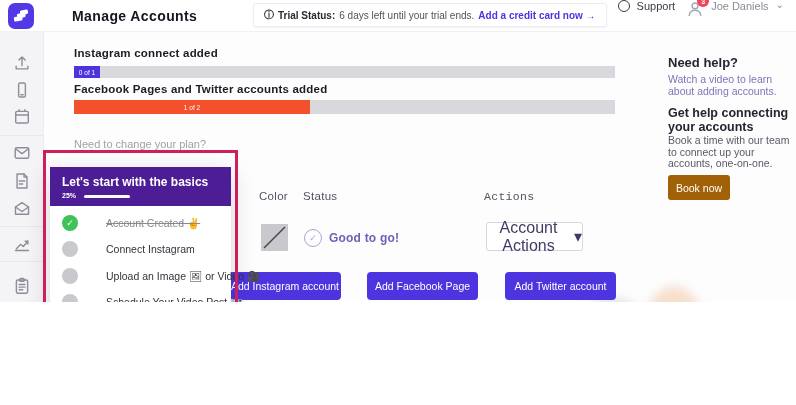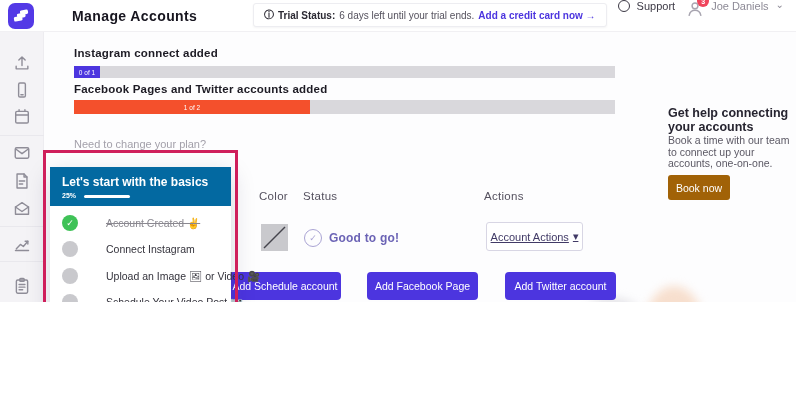--- a/index.html
+++ b/index.html
@@ -53,46 +53,46 @@
   .prog-fill { position:absolute; left:0; top:0; height:100%; display:flex; align-items:center; justify-content:center; }
   .prog-fill span { font-size:6.5px; color:#fff; white-space:nowrap; }
   .track-ig { top:66px; height:12px; }
   .fill-ig { width:26px; background:#4c35df; }
   .track-fb { top:100px; height:14px; }
   .fill-fb { width:236px; background:#f4502c; }
   .change-plan { position:absolute; left:74px; top:138px; font-size:11px; color:#a3a0aa; cursor:pointer; }
 
   
   .th { position:absolute; top:190px; font-size:11.5px; color:#55515f; letter-spacing:.3px; }
-  .th-color { left:259px; } .th-status { left:303px; } .th-actions { left:484px; }
+  .th-color { left:259px; } .th-status { left:303px; } .th-actions { left:484px;font-family:Liberation Mono, monospace; }
   .color-swatch { position:absolute; left:261px; top:224px; width:27px; height:27px; background:#c9c9cd; cursor:pointer; }
   .status-ring { position:absolute; left:304px; top:229px; width:18px; height:18px; border:1.5px solid #aaa4d4;
     border-radius:50%; display:flex; align-items:center; justify-content:center; font-size:9px; color:#aaa4d4; }
   .status-text { position:absolute; left:329px; top:231px; font-size:12px; color:#6b63b5; font-weight:bold; letter-spacing:.2px; }
   .account-actions-btn { position:absolute; left:486px; top:222px; width:97px; height:29px; background:#fff;
-    border:1px solid #d8d6e4; border-radius:3px; font-size:11px; color:#413a66; display:flex;
-    align-items:center; justify-content:center; gap:4px; cursor:pointer;text-decoration:underline; }
+    border:1px solid #d8d6e4; border-radius:3px; font-size:16px; color:#413a66; display:flex;
+    align-items:center; justify-content:center; gap:4px; cursor:pointer; }
 
   
   .add-btn { position:absolute; top:272px; height:28px; background:#4c35df; border:none; border-radius:4px;
     color:#fff; font-size:10.5px; font-family:inherit; display:flex; align-items:center; justify-content:center; cursor:pointer; z-index:4; }
   .btn-ig { left:229px; width:112px; } .btn-fb { left:367px; width:111px; } .btn-tw { left:505px; width:111px; }
 
   
   .hp-title { position:absolute; left:668px; top:55px; width:126px; font-size:13px; font-weight:bold; color:#262430; }
   .hp-video { position:absolute; left:668px; top:74px; width:122px; font-size:10.5px; line-height:11.7px; color:#7d76b6; cursor:pointer; }
   .hp-connect-title { position:absolute; left:668px; top:106px; width:126px; font-size:12.5px; font-weight:bold; color:#262430; line-height:14px; }
   .hp-body { position:absolute; left:668px; top:135px; width:124px; font-size:10.5px; line-height:11.7px; color:#5b5864; }
   .book-btn { position:absolute; left:668px; top:175px; width:62px; height:25px; background:#a16207; border:none;
     border-radius:3px; color:#fff; font-size:10.5px; font-family:inherit; cursor:pointer; z-index:4; }
 
   
   .checklist-card { position:absolute; left:50px; top:167px; width:181px; height:170px; background:#fff;
     border-radius:2px; box-shadow:0 8px 24px rgba(30,30,60,.18); z-index:40; }
-  .cl-header { position:absolute; left:0; top:0; width:181px; height:39px; background:#0369a1; }
+  .cl-header { position:absolute; left:0; top:0; width:181px; height:39px; background:#4c1d95; }
   .cl-title { position:absolute; left:12px; top:8px; font-size:12px; font-weight:bold; color:#fff; }
   .cl-percent { position:absolute; left:12px; top:25px; font-size:7px; font-weight:bold; color:#fff; }
   .cl-progressline { position:absolute; left:34px; top:28px; width:46px; height:3px; background:#fff; border-radius:2px; }
   .cl-item { position:absolute; left:0; width:181px; height:18px; display:flex; align-items:center; cursor:pointer; }
   .cl-bullet { margin-left:12px; width:16px; height:16px; border-radius:50%; flex:0 0 16px;
     display:flex; align-items:center; justify-content:center; }
   .bullet-done { background:#3fc257; color:#fff; font-size:9px; }
   .bullet-todo { background:#c9c9cd; }
   .cl-label { margin-left:28px; font-size:10.5px; color:#34333c; white-space:nowrap; }
   .cl-item.done .cl-label { text-decoration:line-through; color:#8a8890; }
@@ -266,24 +266,26 @@
   <div class="status-ring">
     <span>✓</span>
   </div>
   <div class="status-text">Good to go!</div>
 
   <button class="account-actions-btn">
     <span>Account Actions</span>
     <span>▾</span>
   </button>
 
-  <button class="add-btn btn-ig">Add Schedule account</button>
+  <button class="add-btn btn-ig">Add Instagram account</button>
   <button class="add-btn btn-fb">Add Facebook Page</button>
   <button class="add-btn btn-tw">Add Twitter account</button>
 
+  <div class="hp-title">Need help?</div>
+  <div class="hp-video">Watch a video to learn about adding accounts.</div>
   <div class="hp-connect-title">Get help connecting your accounts</div>
   <div class="hp-body">Book a time with our team to connect up your accounts, one-on-one.</div>
   <button class="book-btn">Book now</button>
 
   <div class="checklist-card">
     <div class="cl-header">
       <div class="cl-title">Let's start with the basics</div>
       <div class="cl-percent">25%</div>
       <div class="cl-progressline"></div>
     </div>

